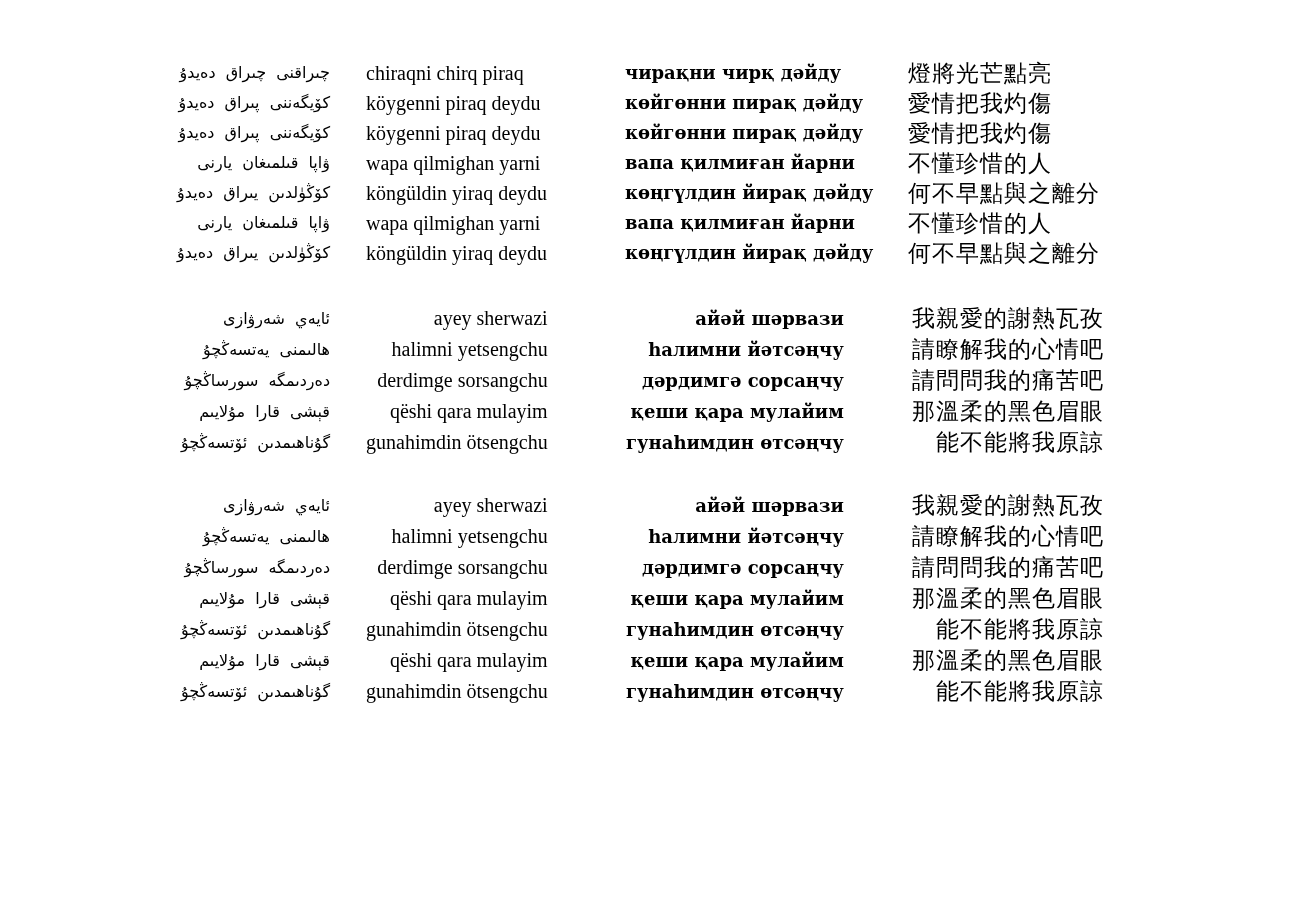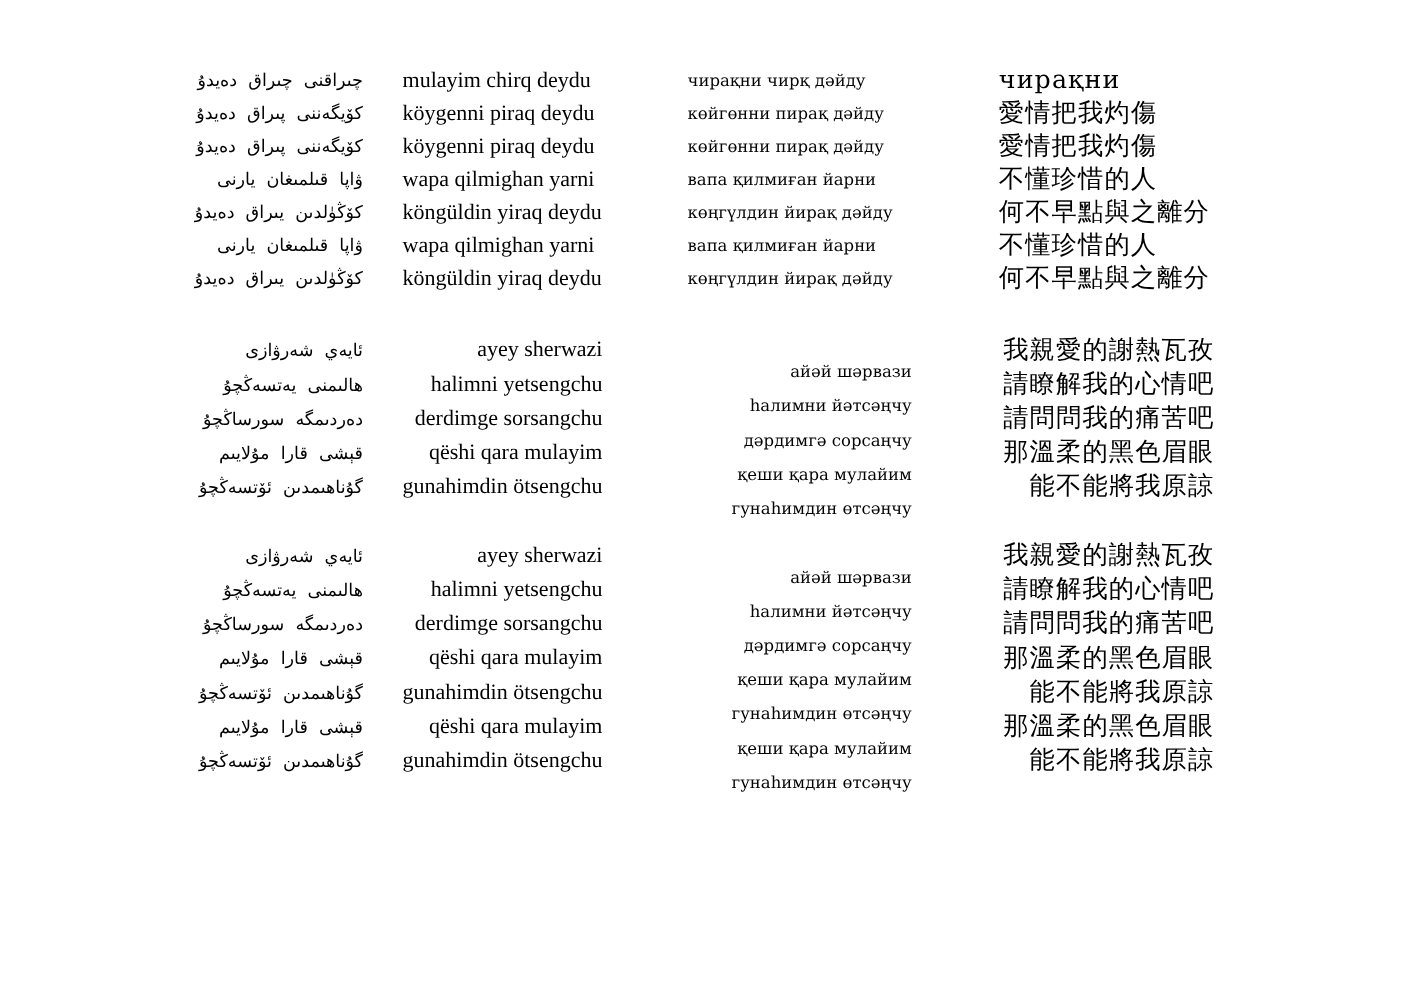--- a/index.html
+++ b/index.html
@@ -55,65 +55,66 @@
     word-spacing: 5px;
   }
   .col-latin {
     left: 366px;
     font-family: "Liberation Serif", serif;
     font-size: 20px;
   }
   .col-cyrillic {
     left: 625px;
     font-family: "DejaVu Serif", serif;
-    font-size: 15px;
+    font-size: 18px;
+    font-weight: bold;
   }
   .col-chinese {
     left: 908px;
     font-family: "DejaVu Serif", serif;
     font-size: 23px;
     letter-spacing: 1px;
   }
-  .s2 .col-cyrillic, .s3 .col-cyrillic { left: 665px; margin-top: 20px; }
+  .s2 .col-cyrillic, .s3 .col-cyrillic { left: 626px; }
   .s2 .col-chinese,  .s3 .col-chinese  { left: 912px; }
 </style>
 </head>
 <body>
 
 <div id="doc">
     <div class="stanza s1">
       <div class="col col-arabic">
         <div class="line">چىراقنى چىراق دەيدۇ</div>
         <div class="line">كۆيگەننى پىراق دەيدۇ</div>
         <div class="line">كۆيگەننى پىراق دەيدۇ</div>
         <div class="line">ۋاپا قىلمىغان يارنى</div>
         <div class="line">كۆڭۈلدىن يىراق دەيدۇ</div>
         <div class="line">ۋاپا قىلمىغان يارنى</div>
         <div class="line">كۆڭۈلدىن يىراق دەيدۇ</div>
       </div>
       <div class="col col-latin">
-        <div class="line">mulayim chirq deydu</div>
+        <div class="line">chiraqni chirq piraq</div>
         <div class="line">köygenni piraq deydu</div>
         <div class="line">köygenni piraq deydu</div>
         <div class="line">wapa qilmighan yarni</div>
         <div class="line">köngüldin yiraq deydu</div>
         <div class="line">wapa qilmighan yarni</div>
         <div class="line">köngüldin yiraq deydu</div>
       </div>
       <div class="col col-cyrillic">
         <div class="line">чирақни чирқ дәйду</div>
         <div class="line">көйгөнни пирақ дәйду</div>
         <div class="line">көйгөнни пирақ дәйду</div>
         <div class="line">вапа қилмиған йарни</div>
         <div class="line">көңгүлдин йирақ дәйду</div>
         <div class="line">вапа қилмиған йарни</div>
         <div class="line">көңгүлдин йирақ дәйду</div>
       </div>
       <div class="col col-chinese">
-        <div class="line">чирақни</div>
+        <div class="line">燈將光芒點亮</div>
         <div class="line">愛情把我灼傷</div>
         <div class="line">愛情把我灼傷</div>
         <div class="line">不懂珍惜的人</div>
         <div class="line">何不早點與之離分</div>
         <div class="line">不懂珍惜的人</div>
         <div class="line">何不早點與之離分</div>
       </div>
     </div>
     <div class="stanza s2">
       <div class="col col-arabic">

